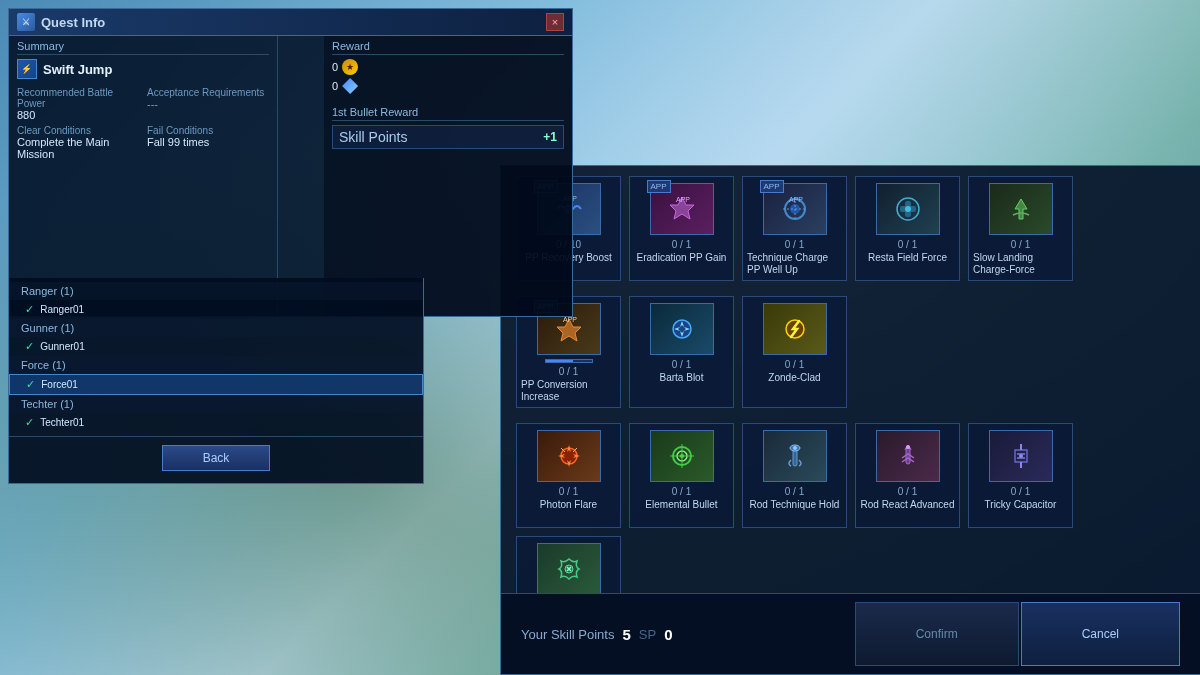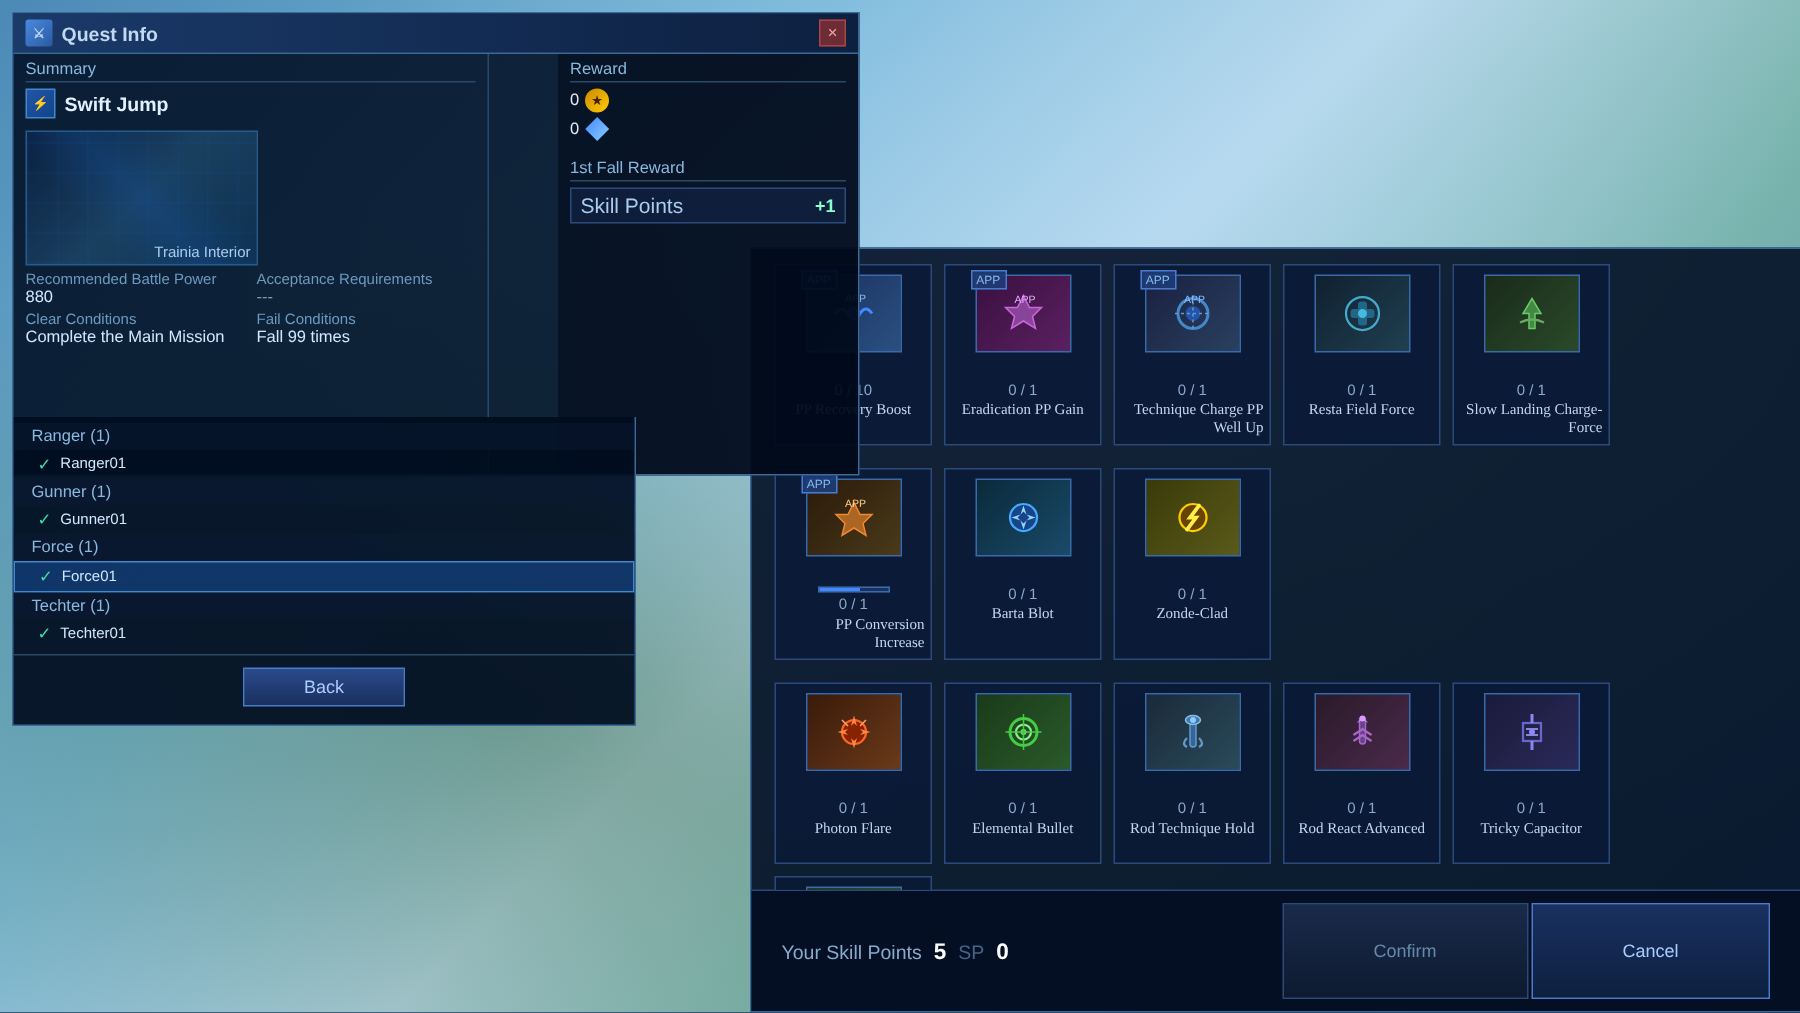--- a/index.html
+++ b/index.html
@@ -84,21 +84,21 @@
       height: 280px;
       gap: 46px;
     }
     .quest-left {
       flex: 1;
       padding: 4px 8px;
       border-right: 1px solid #2a4a6a;
       overflow: hidden;
     }
     .quest-right {
-      width: 200px;
+      width: 248px;
       padding: 4px 8px;
       background: rgba(0,5,20,0.5);
     }
 
     .section-label {
       font-size: 11px;
       color: #88b8e0;
       border-bottom: 1px solid #2a4a6a;
       padding-bottom: 2px;
       margin-bottom: 4px;
@@ -316,21 +316,21 @@
     }
 
     .skill-icon-box {
       width: 64px;
       height: 52px;
       background: linear-gradient(135deg, #0a2040, #1a3a70);
       border: 1px solid #3a6aaa;
       display: flex;
       align-items: center;
       justify-content: center;
-      margin-bottom: 20px;
+      margin-bottom: 4px;
       position: relative;
       text-align: center;
     }
 
     
     .icon-pp-recovery { background: linear-gradient(135deg, #1a3060, #2a5080); }
     .icon-eradication { background: linear-gradient(135deg, #3a1040, #5a2060); }
     .icon-technique { background: linear-gradient(135deg, #1a2040, #2a4060); }
     .icon-resta { background: linear-gradient(135deg, #102030, #204050); }
     .icon-slow-landing { background: linear-gradient(135deg, #1a2a1a, #2a4a2a); }
@@ -364,24 +364,23 @@
     }
 
     .skill-progress {
       font-size: 10px;
       color: #88aacc;
       margin-bottom: 2px;
     }
     .skill-name {
       font-size: 10px;
       color: #c0d8f0;
-      text-align: right;
+      text-align: left;
       line-height: 1.2;
       min-height: 24px;
-      font-family: Liberation Serif, serif;
     }
 
     
     .skills-bottom {
       display: flex;
       align-items: center;
       justify-content: space-between;
       padding: 8px 20px;
       background: rgba(5,15,35,0.95);
       border-top: 1px solid #2a4a7a;
@@ -440,24 +439,20 @@
     <div class="close-btn">×</div>
   </div>
 
   <div class="quest-body">
     <div class="quest-left">
       <div class="section-label">Summary</div>
       <div class="quest-name-row">
         <div class="quest-name-icon">⚡</div>
         <span class="quest-name">Swift Jump</span>
       </div>
-      <div class="quest-image-area">
-        <div class="quest-image-inner"></div>
-        <span class="quest-image-label">Trainia Interior</span>
-      </div>
 
       <div class="info-grid">
         <div>
           <div class="info-label">Recommended Battle Power</div>
           <div class="info-value">880</div>
         </div>
         <div>
           <div class="info-label">Acceptance Requirements</div>
           <div class="info-dash">---</div>
         </div>
@@ -481,21 +476,21 @@
         </div>
       </div>
       <div class="reward-row">
         <div class="reward-item">
           <span class="reward-count">0</span>
           <div class="reward-icon-gem"></div>
         </div>
       </div>
 
       <div style="margin-top:12px;">
-        <div class="section-label">1st Fall Reward</div>
+        <div class="section-label">1st Bullet Reward</div>
         <div class="skill-reward">
           <span class="skill-reward-label">Skill Points</span>
           <span class="skill-reward-value">+1</span>
         </div>
       </div>
     </div>
   </div>
 </div>
 
 <div class="chars-panel">

